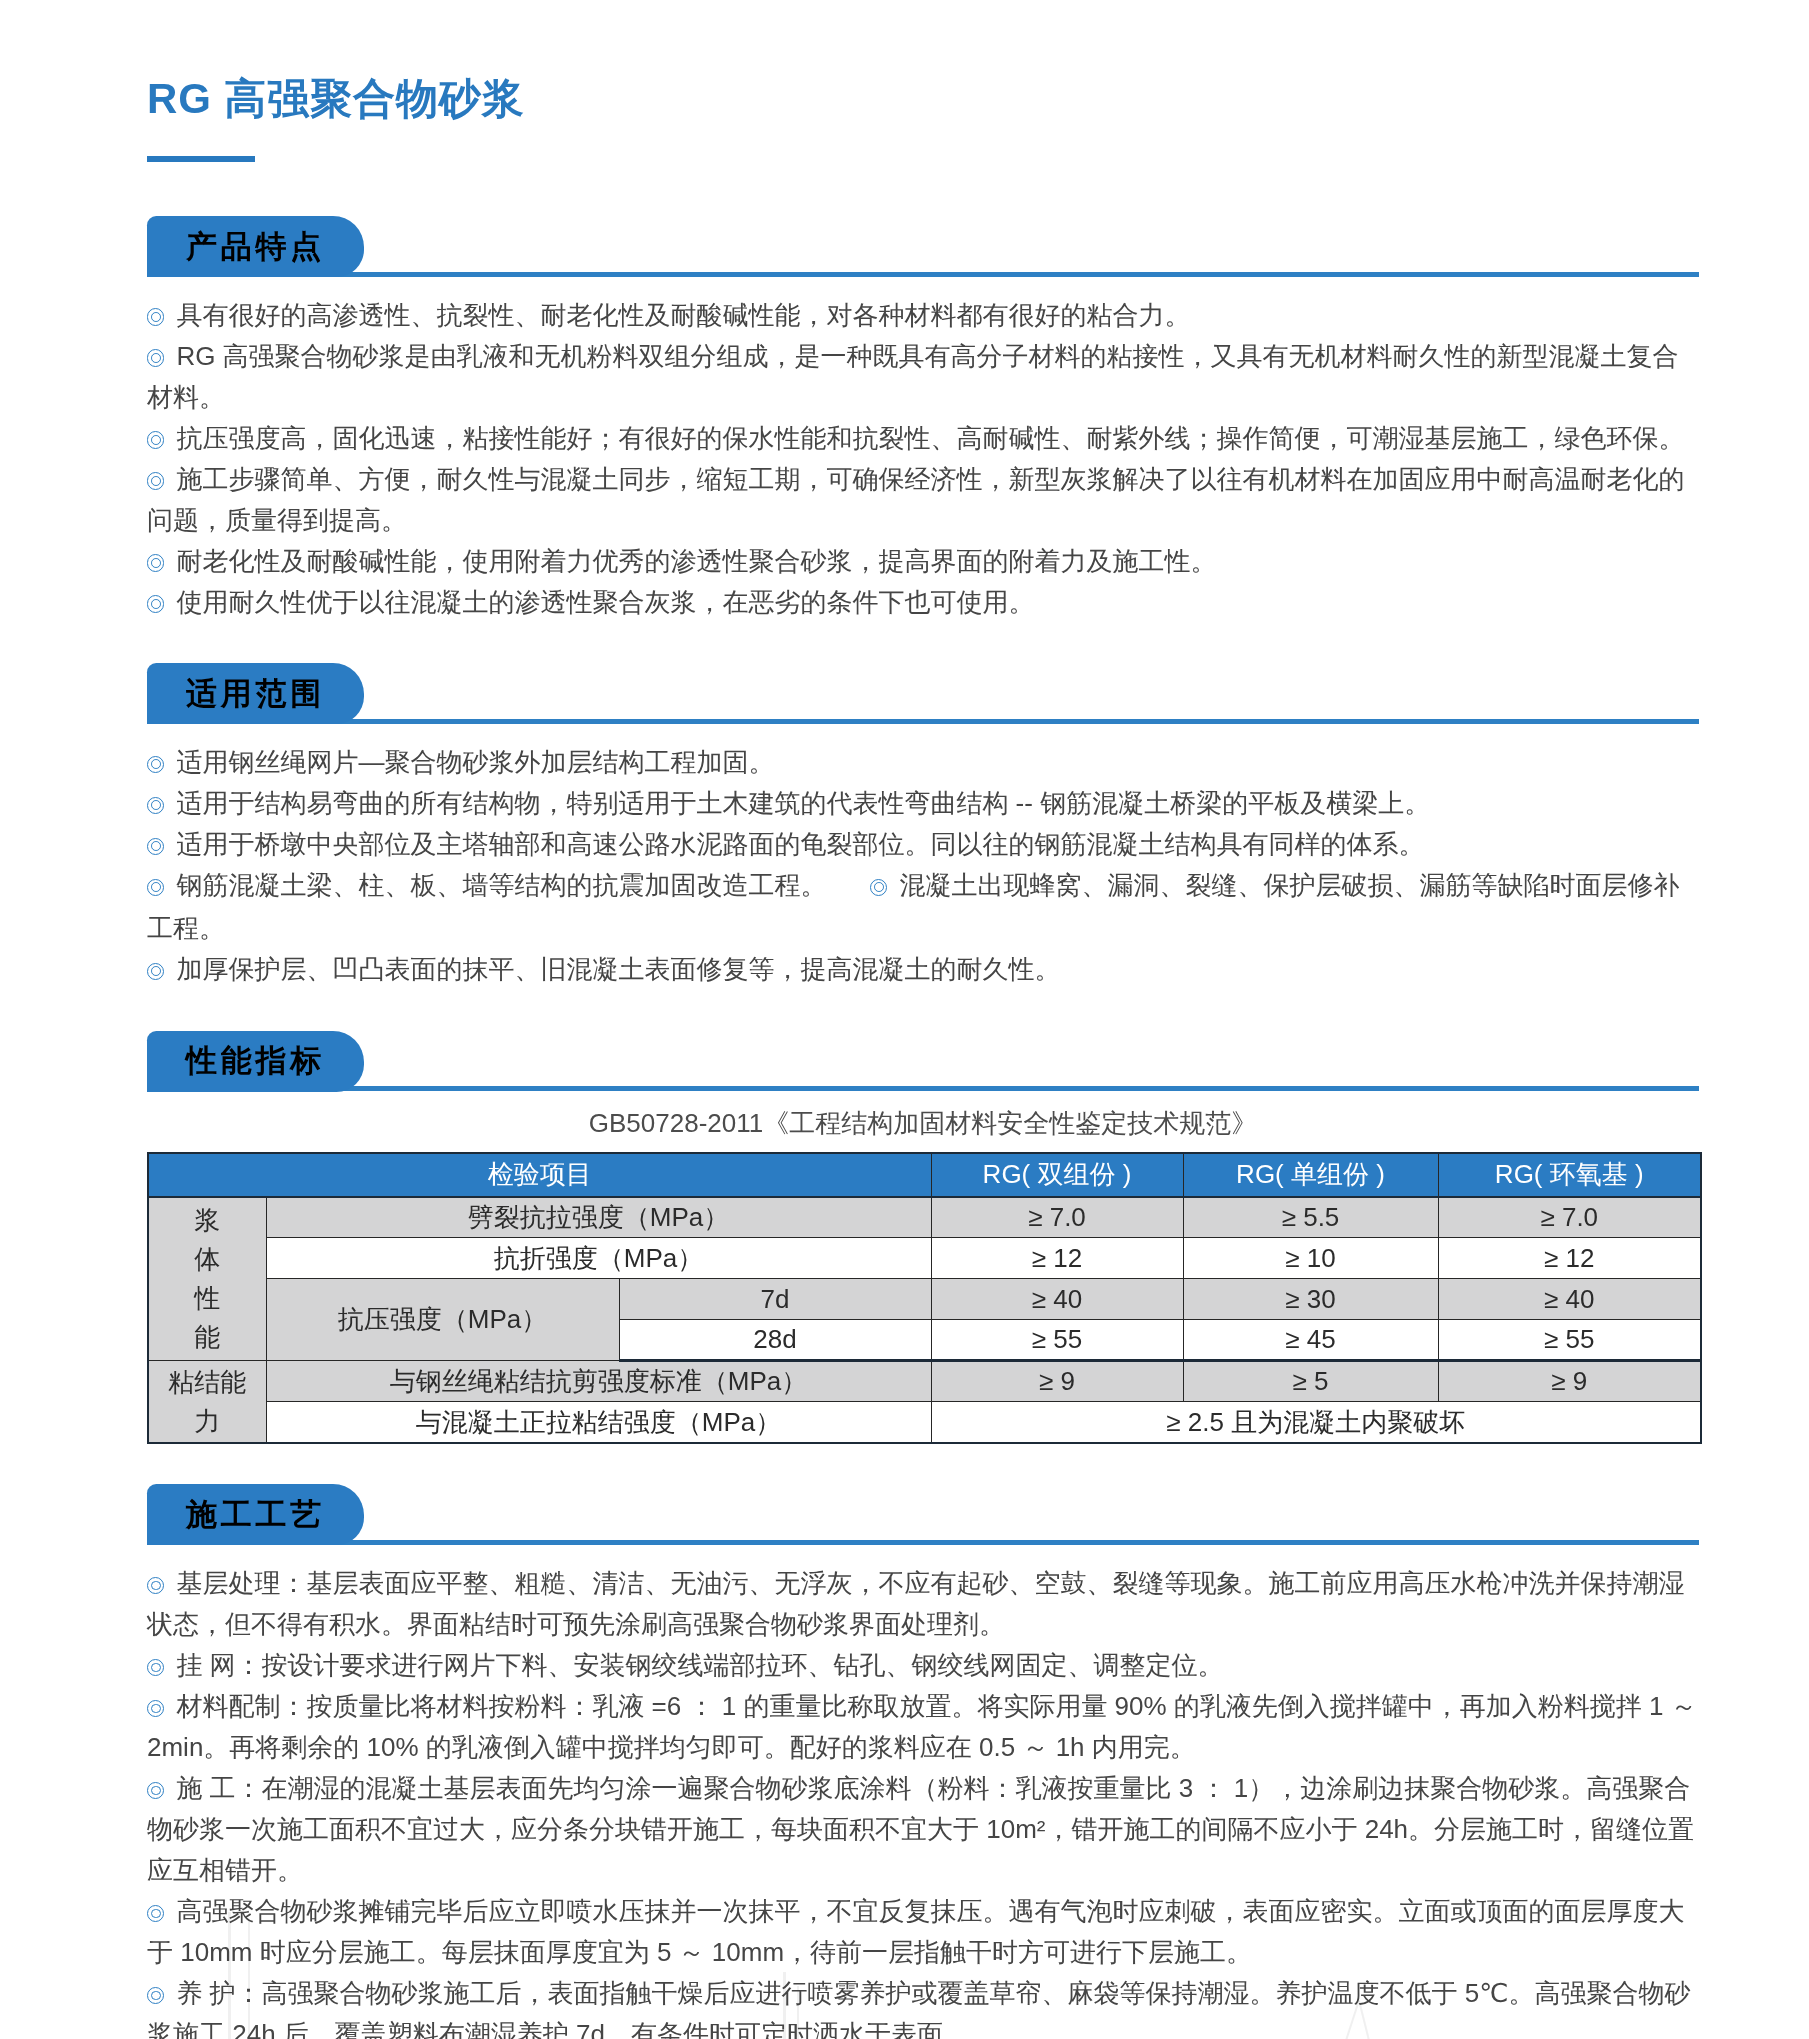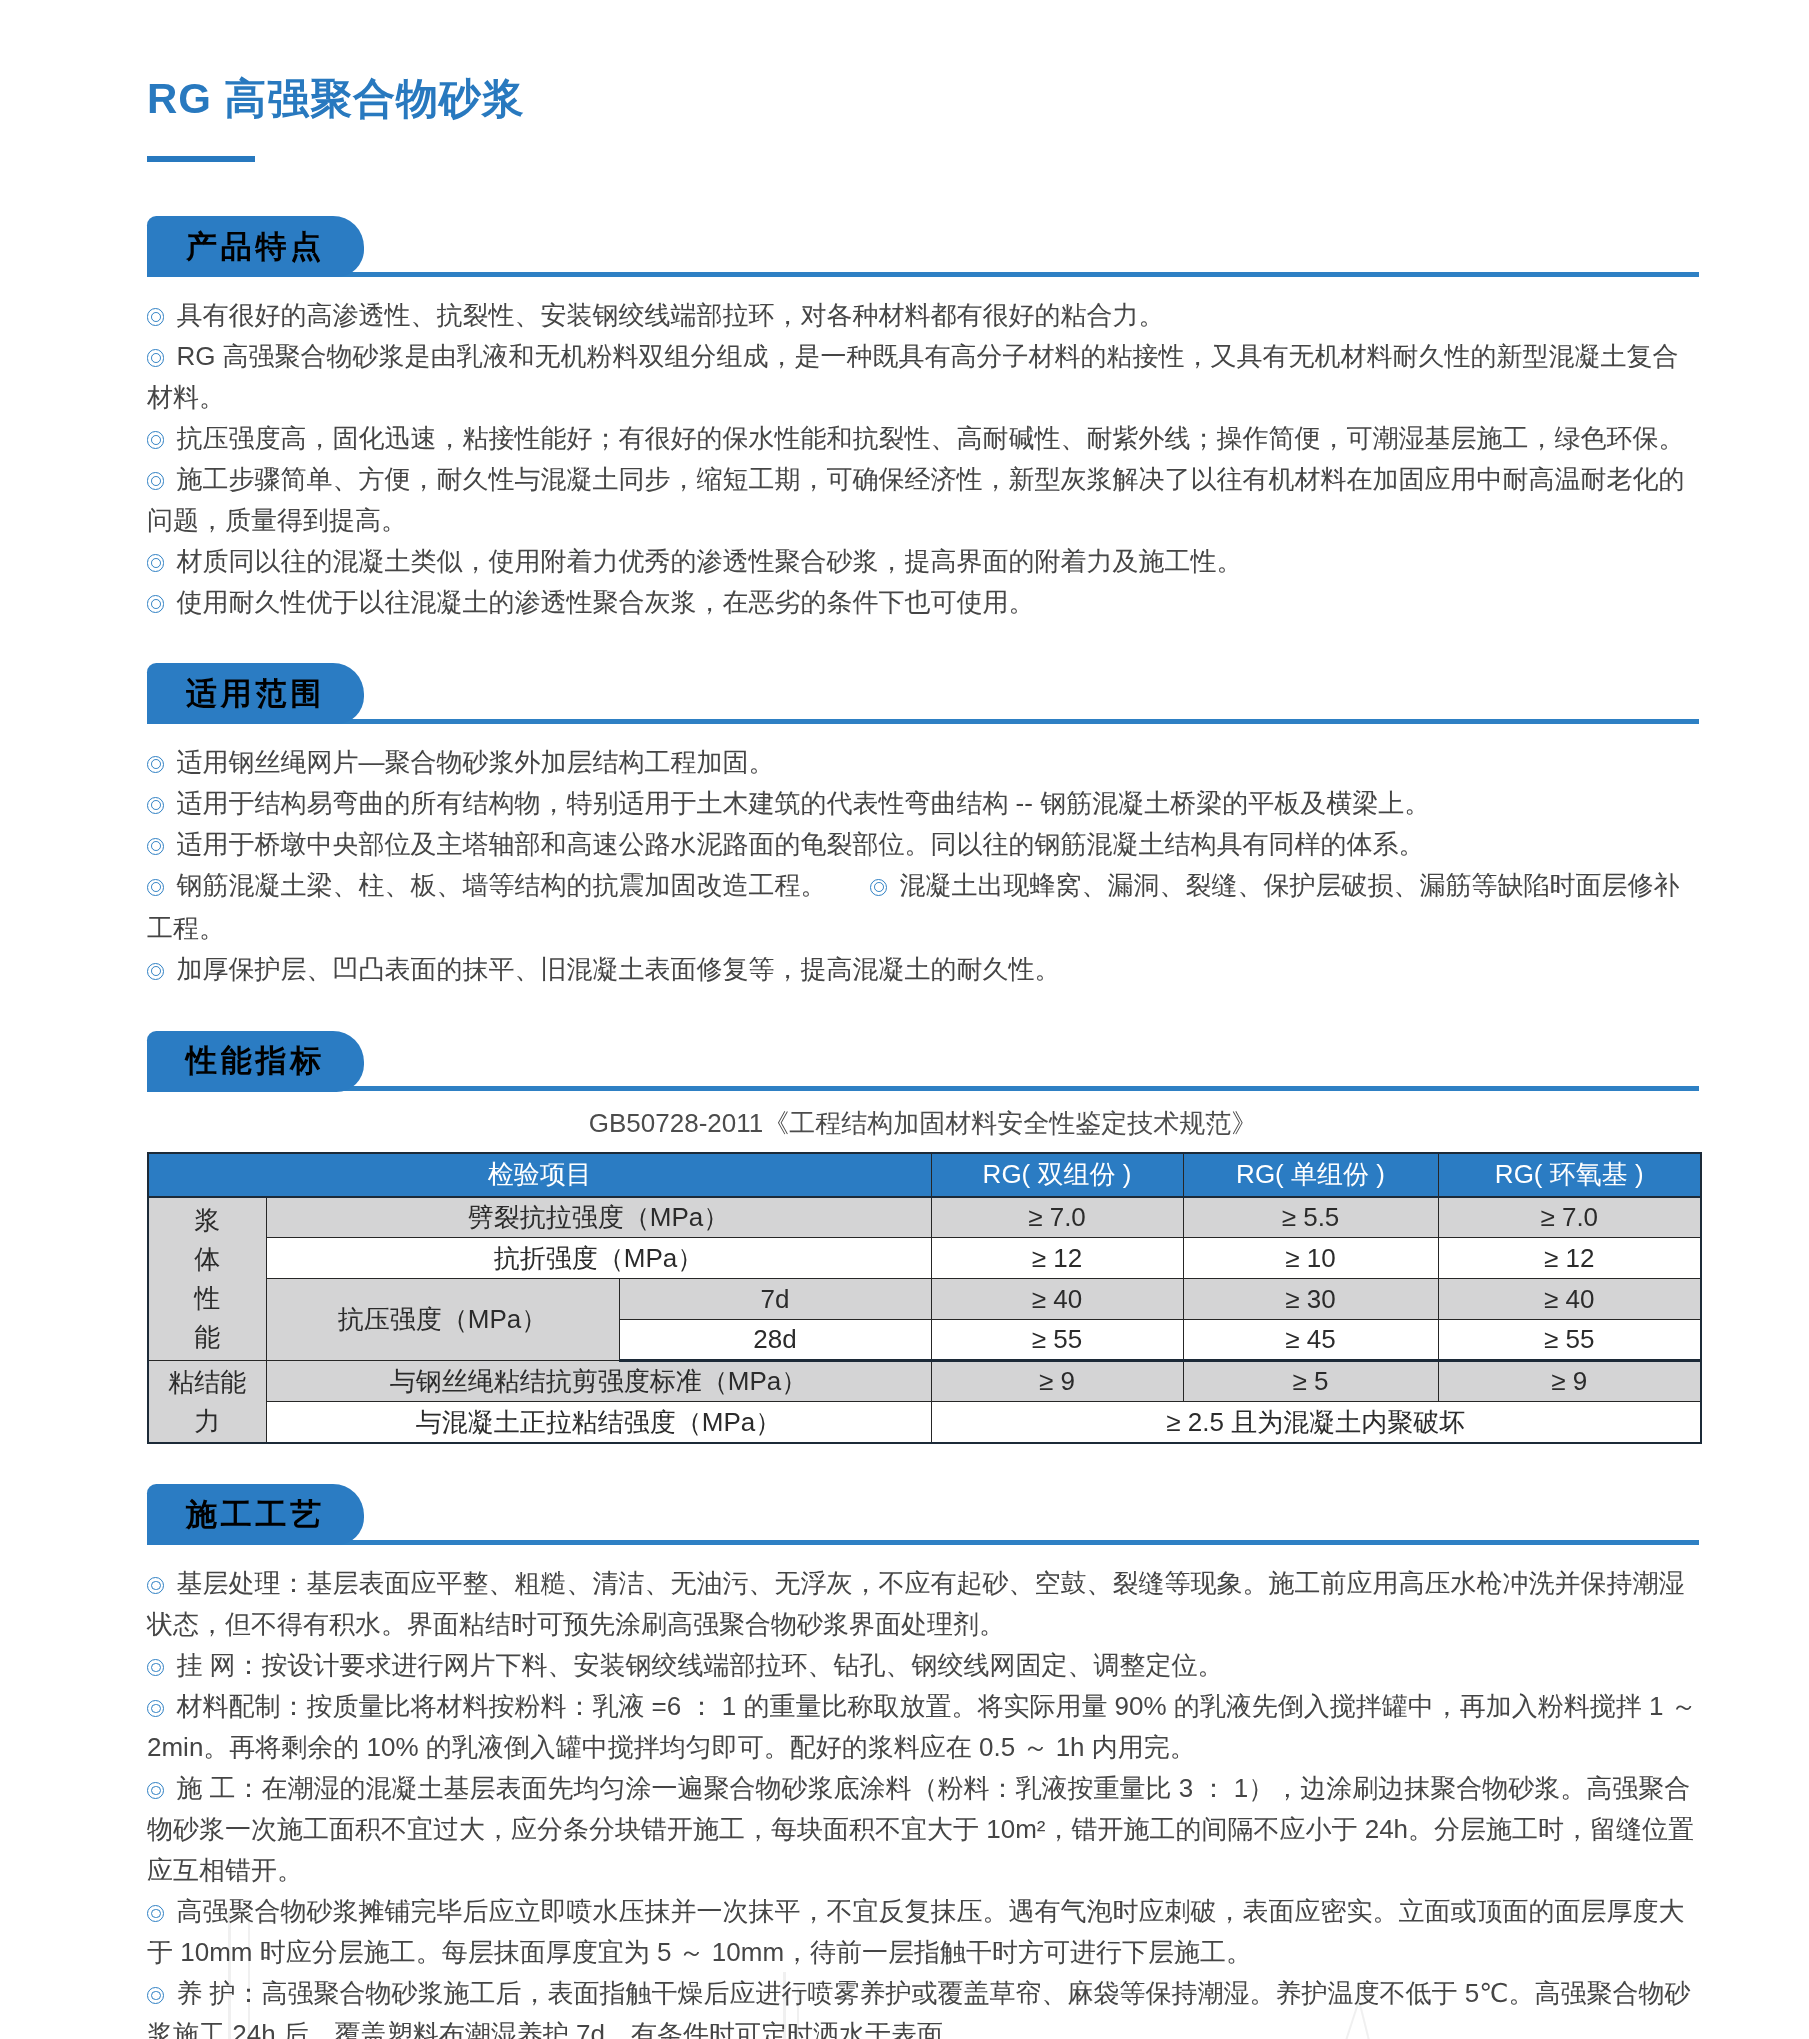--- a/index.html
+++ b/index.html
@@ -71,25 +71,25 @@
 
     <h1 class="doc-title">RG 高强聚合物砂浆</h1>
     <div class="title-underline"></div>
 
     <div class="sec-header mt-sec1">
       <div class="banner">
         <span>产品特点</span>
       </div>
     </div>
     <div class="list">
-      <p class="para"><span class="b"></span><span>具有很好的高渗透性、抗裂性、安装钢绞线端部拉环，对各种材料都有很好的粘合力。</span></p>
+      <p class="para"><span class="b"></span><span>具有很好的高渗透性、抗裂性、耐老化性及耐酸碱性能，对各种材料都有很好的粘合力。</span></p>
       <p class="para"><span class="b"></span><span>RG 高强聚合物砂浆是由乳液和无机粉料双组分组成，是一种既具有高分子材料的粘接性，又具有无机材料耐久性的新型混凝土复合材料。</span></p>
       <p class="para"><span class="b"></span><span>抗压强度高，固化迅速，粘接性能好；有很好的保水性能和抗裂性、高耐碱性、耐紫外线；操作简便，可潮湿基层施工，绿色环保。</span></p>
       <p class="para"><span class="b"></span><span>施工步骤简单、方便，耐久性与混凝土同步，缩短工期，可确保经济性，新型灰浆解决了以往有机材料在加固应用中耐高温耐老化的问题，质量得到提高。</span></p>
-      <p class="para"><span class="b"></span><span>材质同以往的混凝土类似，使用附着力优秀的渗透性聚合砂浆，提高界面的附着力及施工性。</span></p>
+      <p class="para"><span class="b"></span><span>耐老化性及耐酸碱性能，使用附着力优秀的渗透性聚合砂浆，提高界面的附着力及施工性。</span></p>
       <p class="para"><span class="b"></span><span>使用耐久性优于以往混凝土的渗透性聚合灰浆，在恶劣的条件下也可使用。</span></p>
     </div>
 
     <div class="sec-header mt-sec">
       <div class="banner">
         <span>适用范围</span>
       </div>
     </div>
     <div class="list">
       <p class="para"><span class="b"></span><span>适用钢丝绳网片—聚合物砂浆外加层结构工程加固。</span></p>

